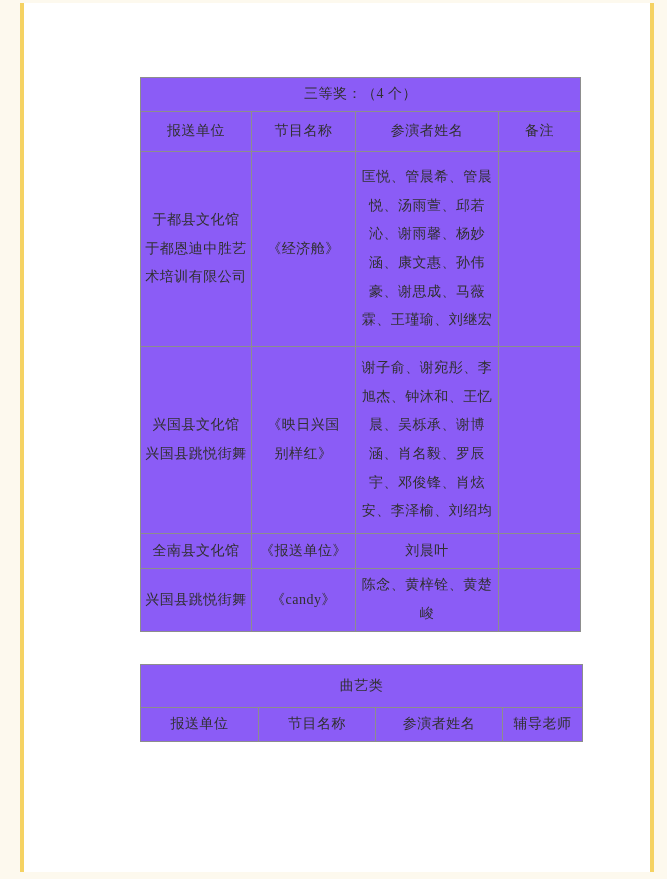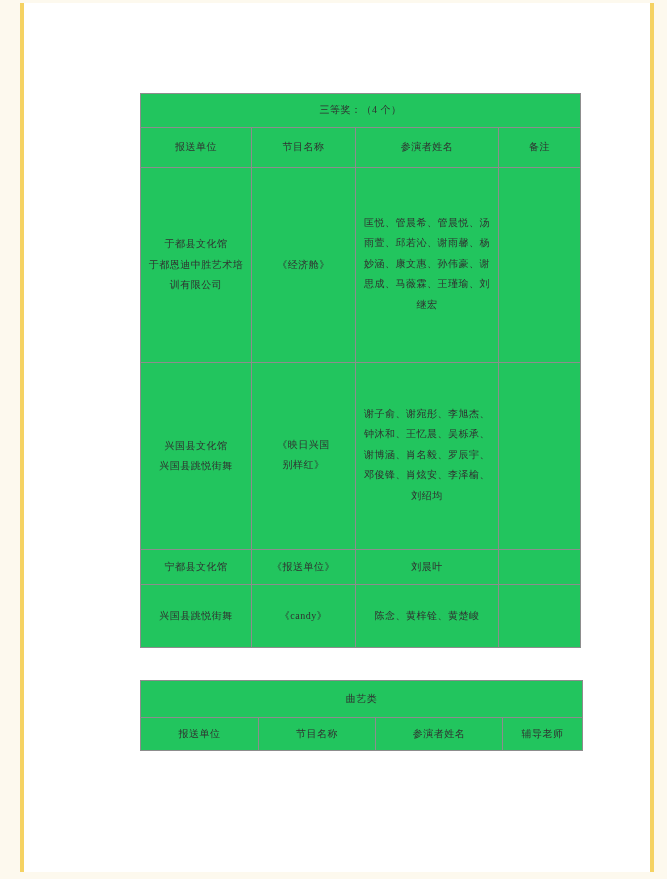--- a/index.html
+++ b/index.html
@@ -16,43 +16,42 @@
     top: 3px; bottom: 7px;
     left: 20px; right: 13px;
     background: #ffffff;
     border-left: 4px solid #f5d262;
     border-right: 4px solid #f5d262;
   }
   table.award {
     position: absolute;
     border-collapse: collapse;
     table-layout: fixed;
-    background: #22c55e;
-    font-size: 10px;
+    background: #8b5cf6;
+    font-size: 14px;
     letter-spacing: 0.5px;
     color: #303030;
-    margin-top: 16px;
   }
   table.award td, table.award th {
     border: 1px solid #8d8d8d;
     text-align: center;
     vertical-align: middle;
     font-weight: normal;
     padding: 2px 4px;
     line-height: 2.05;
   }
   #table1 { left: 116px; top: 74px;  width: 440px; }
   #table2 { left: 116px; top: 661px; width: 442px; }
   .t-title  { height: 34px; }
   .t-head   { height: 40px; }
   #t1-row0  { height: 195px; }
   #t1-row1  { height: 187px; }
   #t1-row2  { height: 35px; }
   #t1-row3  { height: 63px; }
-  #table2 .t-title { height: 37px; }
+  #table2 .t-title { height: 43px; }
   #table2 .t-head  { height: 33px; }
   #t2-row0  { height: 34px; }
   .pre { white-space: pre-line; }
   .roomy { line-height: 3.3; }
   .names-roomy { line-height: 2.07; font-family: Liberation Mono, monospace; }
 </style>
 </head>
 <body>
 
 <div class="page">
@@ -83,21 +82,21 @@
     </tr>
     <tr id="t1-row1">
       <td class="pre roomy">兴国县文化馆
 兴国县跳悦街舞</td>
       <td class="pre names-roomy">《映日兴国
 别样红》</td>
       <td class="names-roomy">谢子俞、谢宛彤、李旭杰、钟沐和、王忆晨、吴栎承、谢博涵、肖名毅、罗辰宇、邓俊锋、肖炫安、李泽榆、刘绍均</td>
       <td></td>
     </tr>
     <tr id="t1-row2">
-      <td>宁都县文化馆</td>
+      <td>全南县文化馆</td>
       <td>《报送单位》</td>
       <td>刘晨叶</td>
       <td></td>
     </tr>
     <tr id="t1-row3">
       <td>兴国县跳悦街舞</td>
       <td>《candy》</td>
       <td>陈念、黄梓铨、黄楚峻</td>
       <td></td>
     </tr>

